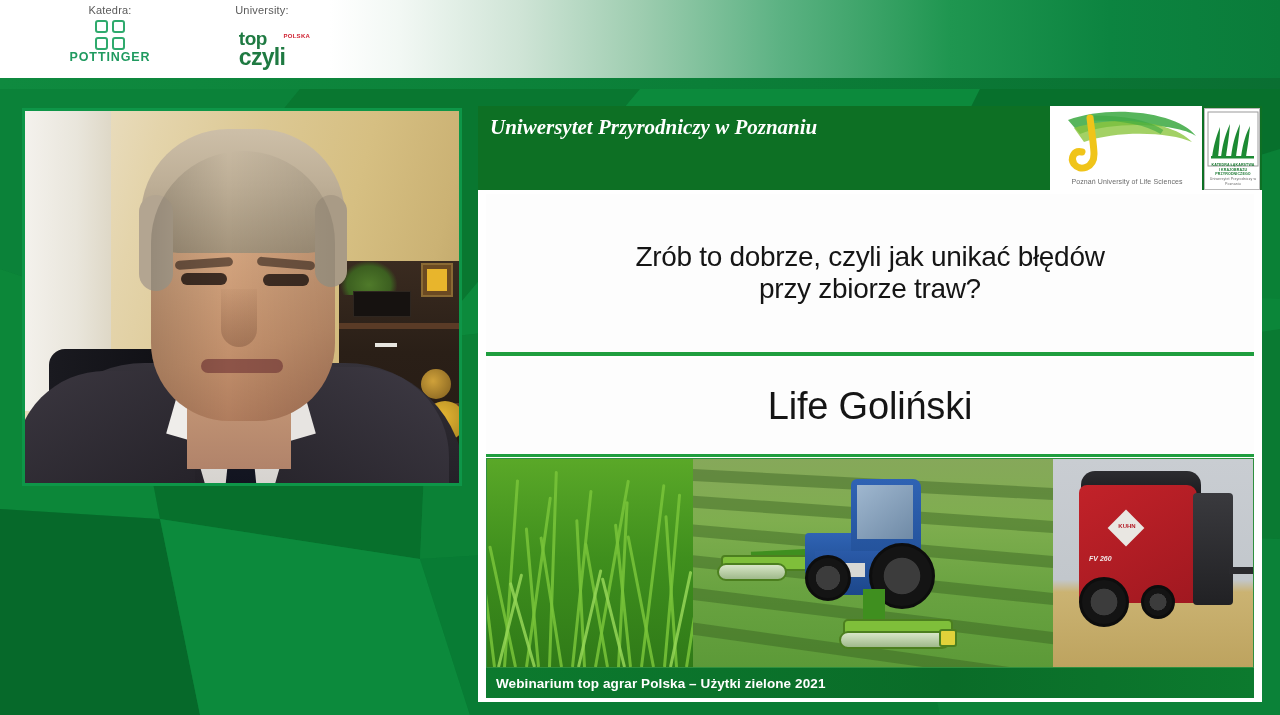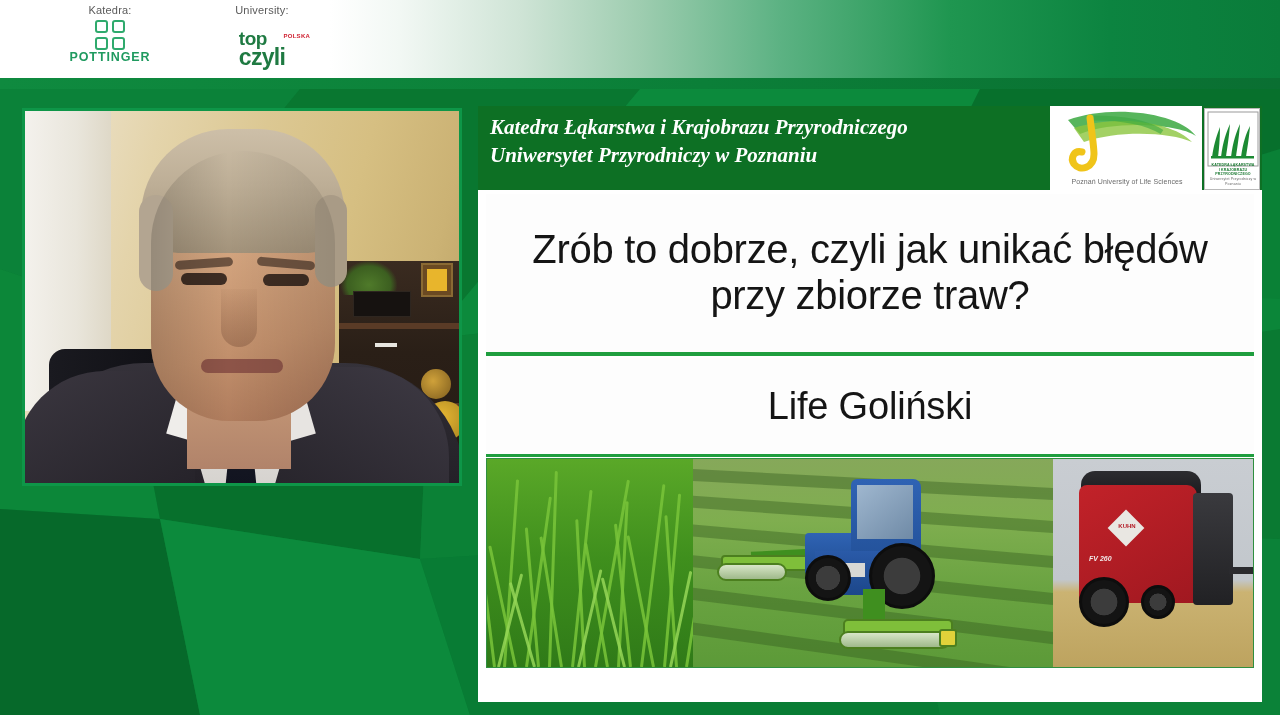--- a/index.html
+++ b/index.html
@@ -167,21 +167,21 @@
     position:absolute; left:2px; bottom:2px; width:52px; text-align:center;
     font-size:3.6px; font-weight:bold; color:#1c7a33; line-height:1.35;
     letter-spacing:.1px;
   }
 
   #title-panel{
     position:absolute; left:8px; top:88px; width:768px; height:158px;
     background:#fdfdfd; display:flex; align-items:center; justify-content:center;
   }
   #slide-title{
-    font-size:40px; color:#151515; text-align:center; line-height:1.14;
+    font-size:28px; color:#151515; text-align:center; line-height:1.14;
     letter-spacing:-.3px; padding:0 6px;
   }
   #title-divider{
     position:absolute; left:8px; top:246px; width:768px; height:4px;
     background:#1f9e3f;
   }
   #author-panel{
     position:absolute; left:8px; top:252px; width:768px; height:96px;
     background:#fdfdfd; display:flex; align-items:center; justify-content:center;
   }
@@ -332,21 +332,20 @@
   <div class="cam-eye-r"></div>
   <div class="cam-nose"></div>
   <div class="cam-mouth"></div>
   <div class="cam-shade"></div>
 </div>
 
 <div id="slide">
 
   <div id="slide-header">
     <div id="slide-header-text">
-      <div>Katedra Łąkarstwa i Krajobrazu Przyrodniczego</div>
       <div>Uniwersytet Przyrodniczy w Poznaniu</div>
     </div>
 
     <div id="logo-university">
       <svg viewBox="0 0 152 84" width="152" height="84">
         <path d="M18,14 C60,-2 128,6 146,30 C128,18 66,14 30,28 Z" fill="#3aa83f" opacity=".85"></path>
         <path d="M24,22 C66,8 124,16 142,36 C120,26 68,24 34,36 Z" fill="#8cc63f" opacity=".8"></path>
         <path d="M40,12 C40,12 44,42 44,48 C44,62 30,66 24,58 C20,52 24,44 32,46" fill="none" stroke="#f0c419" stroke-width="7" stroke-linecap="round"></path>
         <path d="M44,12 C70,12 96,16 112,26" fill="none" stroke="#3aa83f" stroke-width="5" opacity=".6"></path>
       </svg>
@@ -444,14 +443,17 @@
       <div class="baler-logo"></div>
       <div class="baler-logo-txt">KUHN</div>
       <div class="baler-model">FV 260</div>
       <div class="wheel" style="left:26px;top:118px;width:50px;height:50px"></div>
       <div class="wheel" style="left:88px;top:126px;width:34px;height:34px"></div>
       <div class="baler-hitch"></div>
     </div>
 
   </div>
 
+  <div id="slide-footer">
+    <span id="slide-footer-text">Webinarium top agrar Polska – Użytki zielone 2021</span>
+  </div>
 
 </div>
 
 </body></html>

